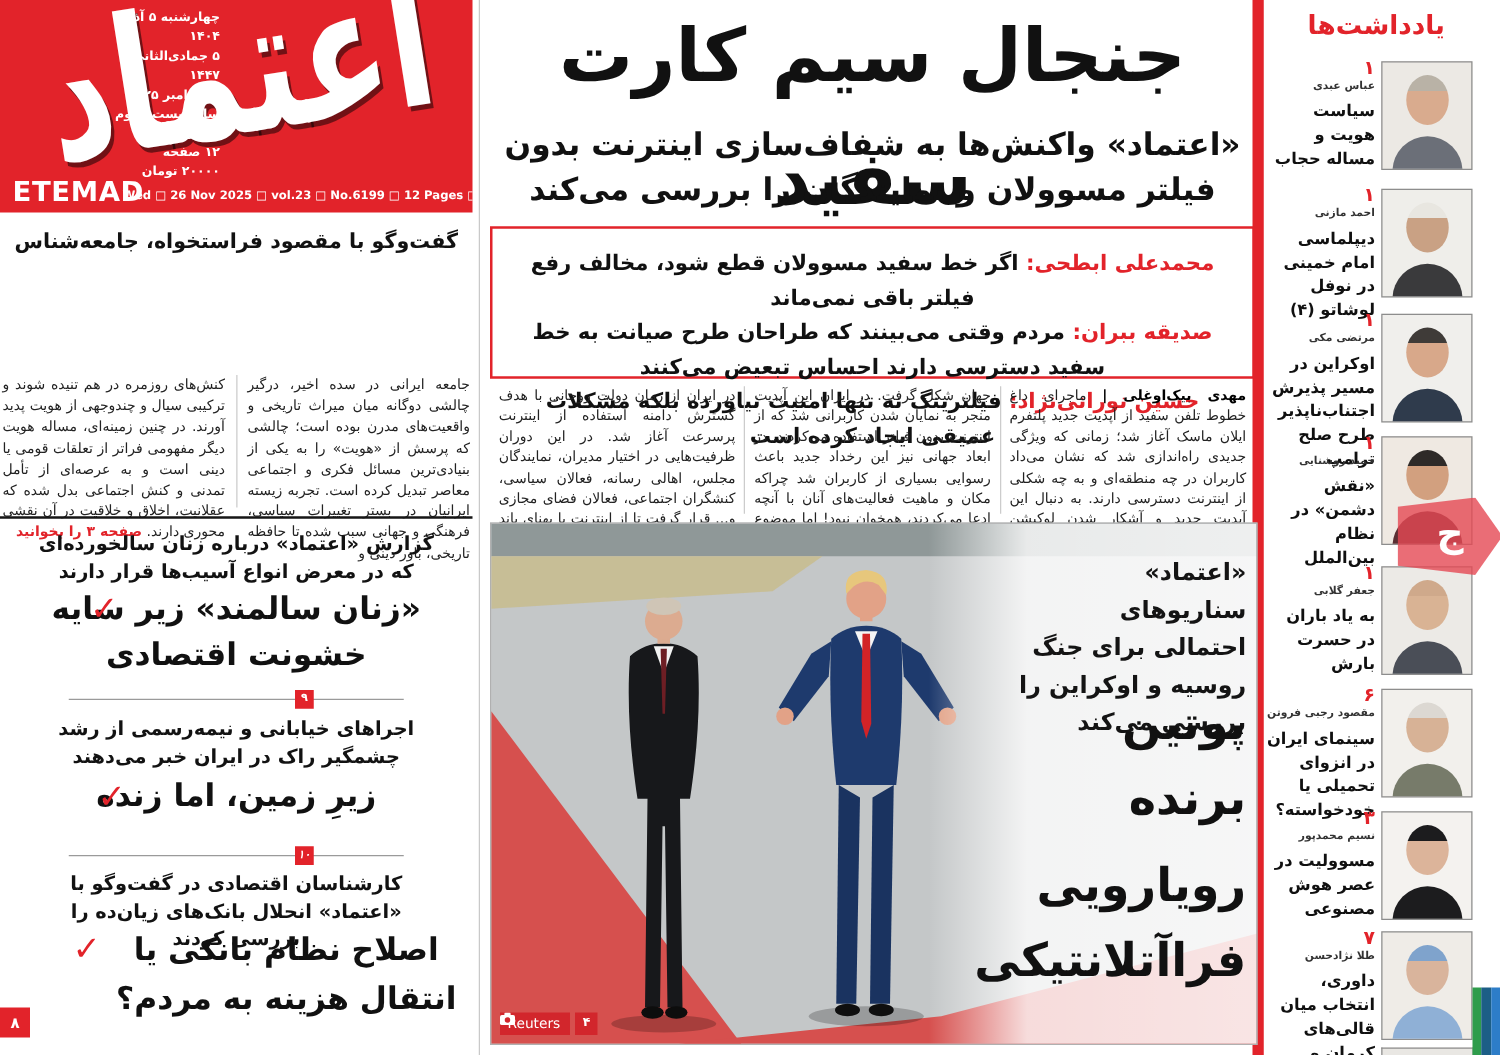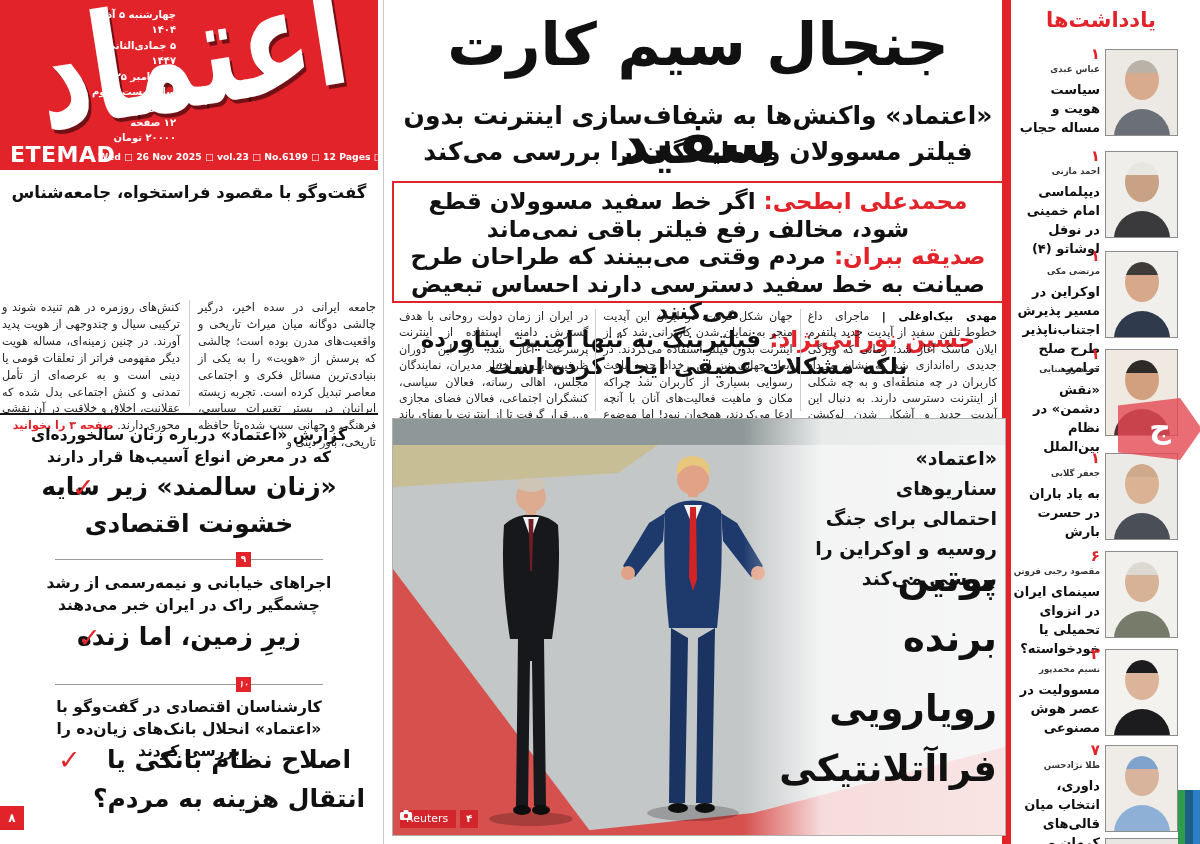--- a/index.html
+++ b/index.html
@@ -50,21 +50,21 @@
   .corner-badge { left:0; top:806px; width:24px; height:24px; background:#e2232a; color:#fff;
                   font-size:12px; font-weight:bold; text-align:center; line-height:24px; }
   .red-cont { color:#e2232a; font-weight:bold; }
 
   
   .lead-headline { left:390px; top:-4px; width:616px; font-size:59px; font-weight:bold;
                    text-align:center; line-height:98px; letter-spacing:-1px; }
   .lead-subhead { left:392px; top:98px; width:612px; font-size:25px; line-height:36px;
                   font-weight:bold; text-align:center; }
   .quote-box { left:392px; top:181px; width:612px; height:122px; border:2px solid #e2232a;
-               padding:5px 10px; text-align:center; font-size:23px; line-height:27.5px; font-weight:bold; }
+               padding:15px 10px; text-align:center; font-size:17px; line-height:27.5px; font-weight:bold; }
   .q-name { color:#e2232a; }
   .lead-body { left:392px; top:309px; width:612px; height:102px; display:flex; direction:rtl;
                font-size:11.2px; line-height:16.4px; text-align:justify; color:#222; }
   .lead-body > div { flex:1; padding:0 7px; }
   .lead-body > div + div { border-right:1px solid #ccc; }
   .byline { font-weight:bold; color:#000; }
 
   
   .photo { left:392px; top:418px; width:614px; height:418px; border:1px solid #b0b0b0; background:#c4c7c8; }
   .photo svg { position:absolute; left:0; top:0; }

